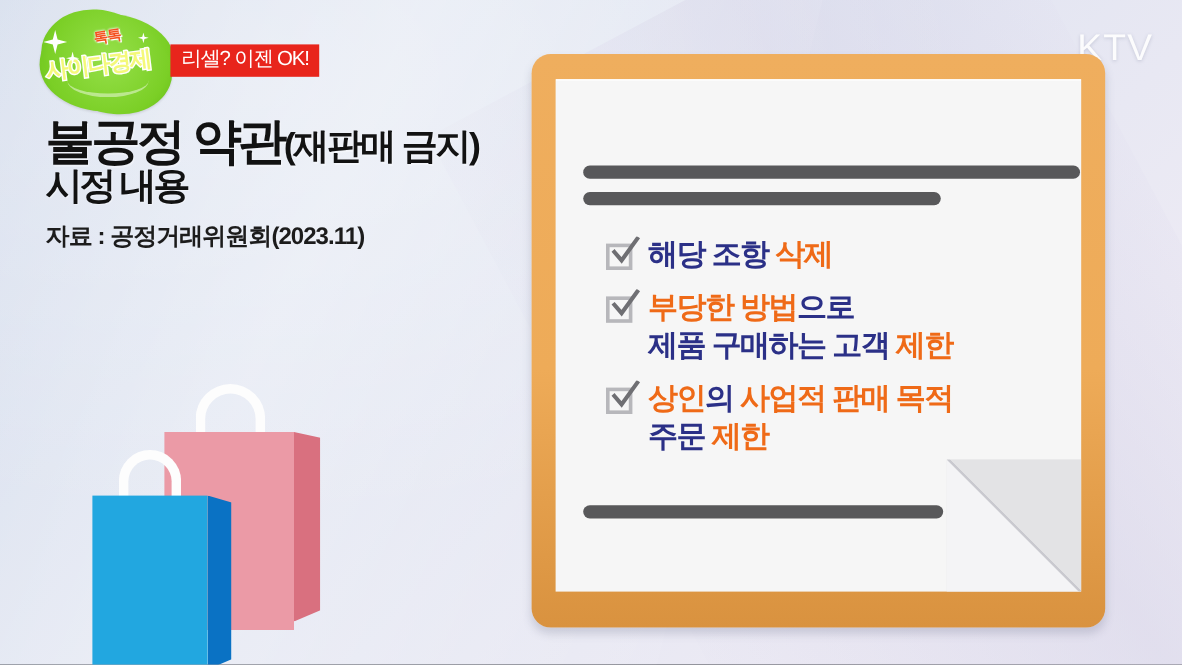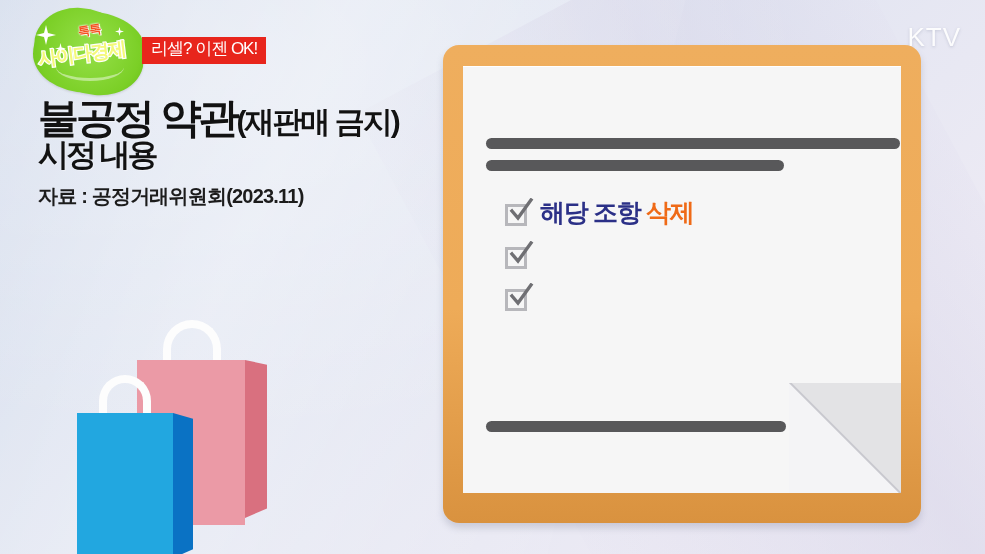--- a/index.html
+++ b/index.html
@@ -178,21 +178,21 @@
                      background:#0a72c4; clip-path: polygon(0 0, 100% 4%, 100% 94%, 0 100%); }
   .bag-blue .handle { position:absolute; left:22px; top:-38px; width:52px; height:48px;
                       border:8px solid #fdfdfd; border-bottom:none;
                       border-radius: 28px 28px 0 0; box-sizing:border-box; }
 
   
   .ktv {
     position: absolute;
     right: 24px;
     top: 22px;
-    font-size: 26px;
+    font-size: 31px;
     color: rgba(255,255,255,0.92);
     letter-spacing: 1px;
     font-weight: 400;
     text-shadow: 0 1px 3px rgba(90,100,130,0.25);
   }
 
   
   .card {
     position: absolute;
     left: 443px;
@@ -225,21 +225,21 @@
   .bar.b3 { left: 23px; top: 355px; width: 300px; }
 
   .check-list {
     position: absolute;
     left: 22px;
     top: 130px;
     width: 420px;
   }
   .check-item {
     display: flex;
-    align-items: center;
+    align-items: flex-start;
     margin-bottom: 12px;
     padding-left: 20px;
   }
   .check-box {
     position: relative;
     flex: 0 0 auto;
     width: 25px;
     height: 25px;
     margin-top: 5px;
     margin-right: 10px;
@@ -350,29 +350,37 @@
           </div>
         </div>
 
         <div class="check-item">
           <div class="check-box">
             <div class="sq"></div>
             <svg class="tick" viewBox="0 0 26 26">
               <path d="M4 13 L10 20 L23 2" fill="none" stroke="#6f6f73" stroke-width="3.4" stroke-linecap="square"></path>
             </svg>
           </div>
+          <div class="check-text">
+            <div><span class="hl">부당한 방법</span><span class="nv">으로</span></div>
+            <div><span class="nv">제품 구매하는 고객 </span><span class="hl">제한</span></div>
+          </div>
         </div>
 
         <div class="check-item">
           <div class="check-box">
             <div class="sq"></div>
             <svg class="tick" viewBox="0 0 26 26">
               <path d="M4 13 L10 20 L23 2" fill="none" stroke="#6f6f73" stroke-width="3.4" stroke-linecap="square"></path>
             </svg>
           </div>
+          <div class="check-text">
+            <div><span class="hl">상인</span><span class="nv">의 </span><span class="hl">사업적 판매 목적</span></div>
+            <div><span class="nv">주문 </span><span class="hl">제한</span></div>
+          </div>
         </div>
 
       </div>
 
       <div class="bar b3"></div>
 
       <div class="curl"></div>
 
     </div>
   </div>

